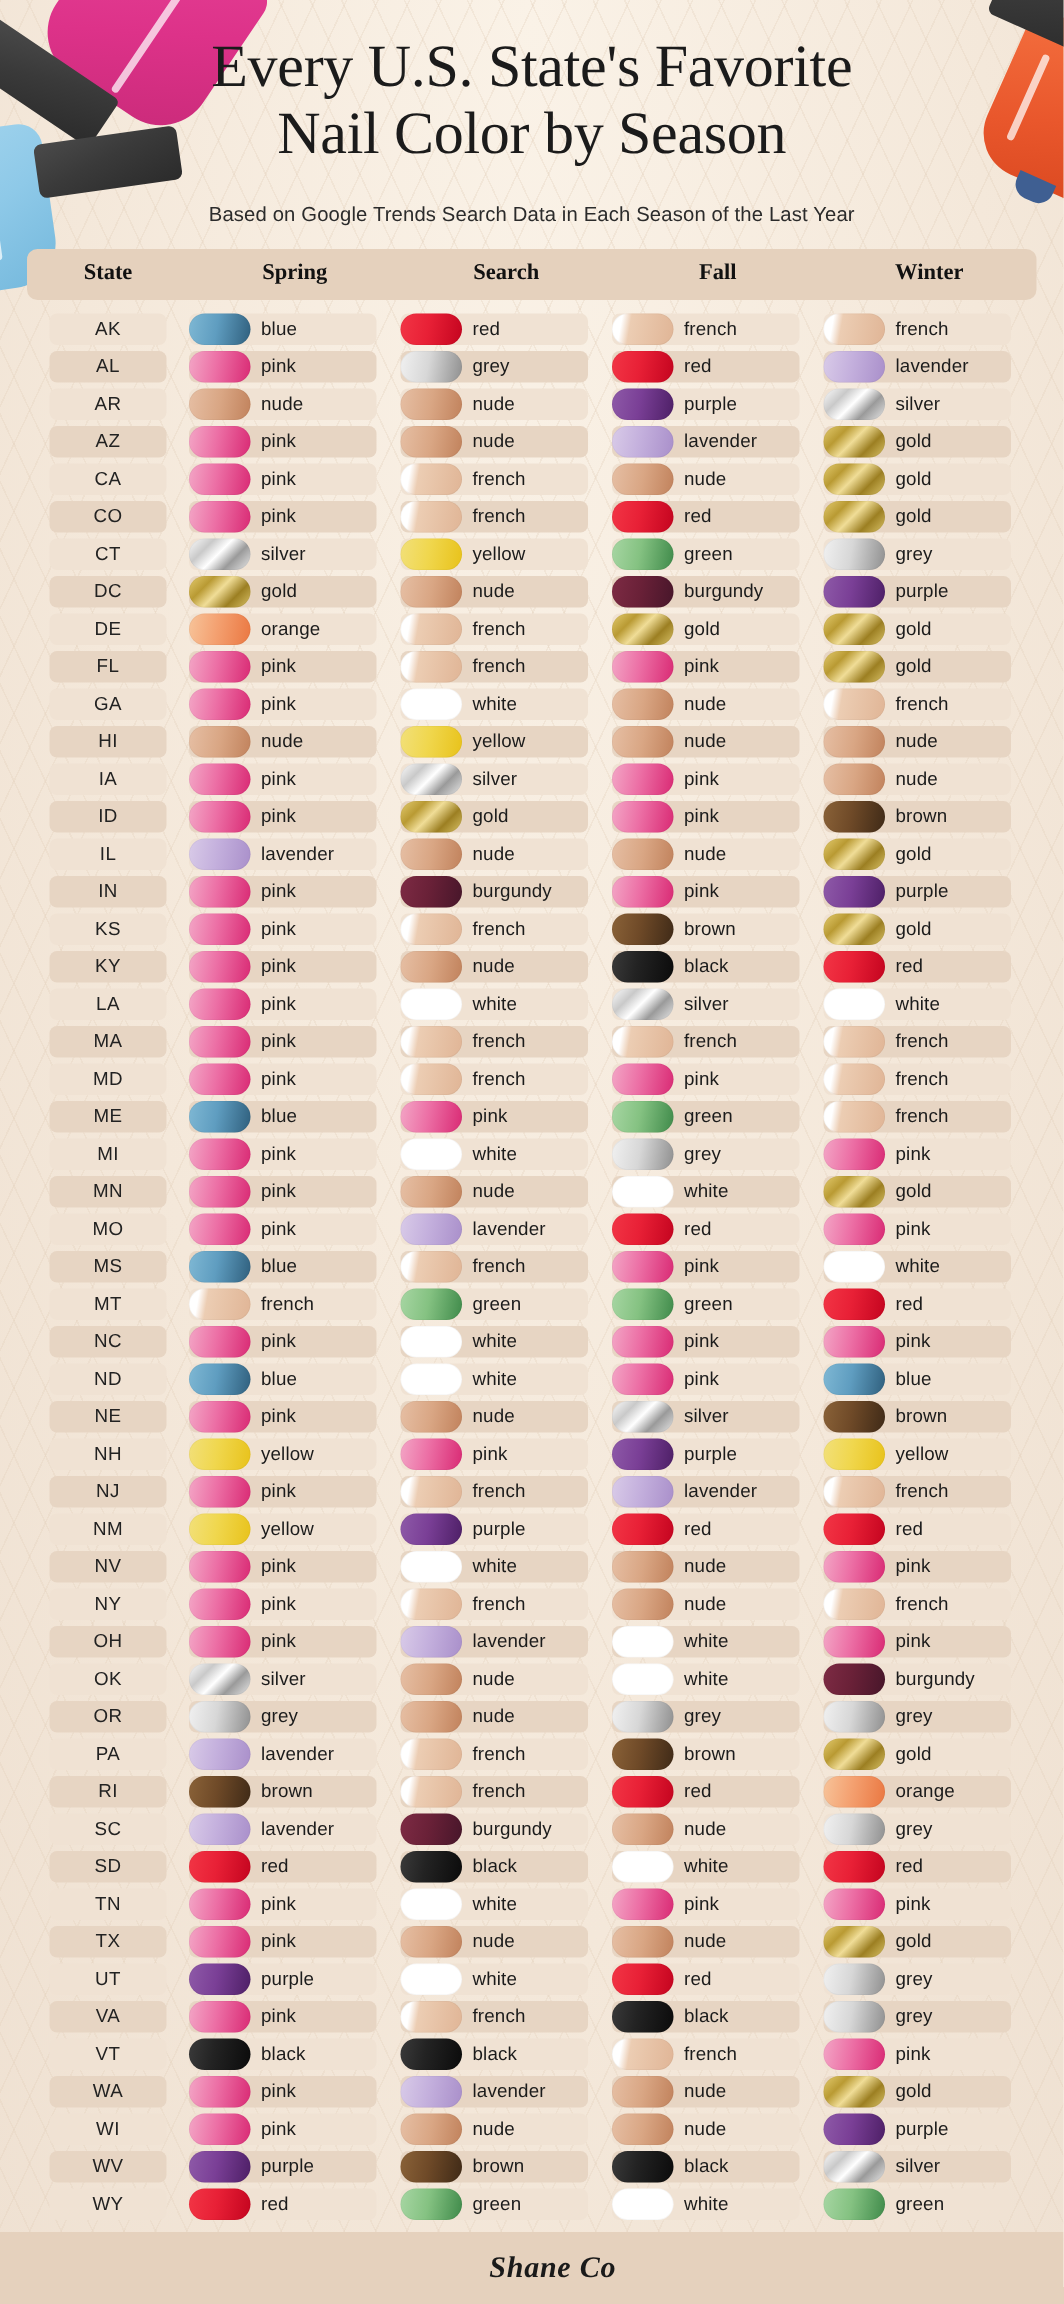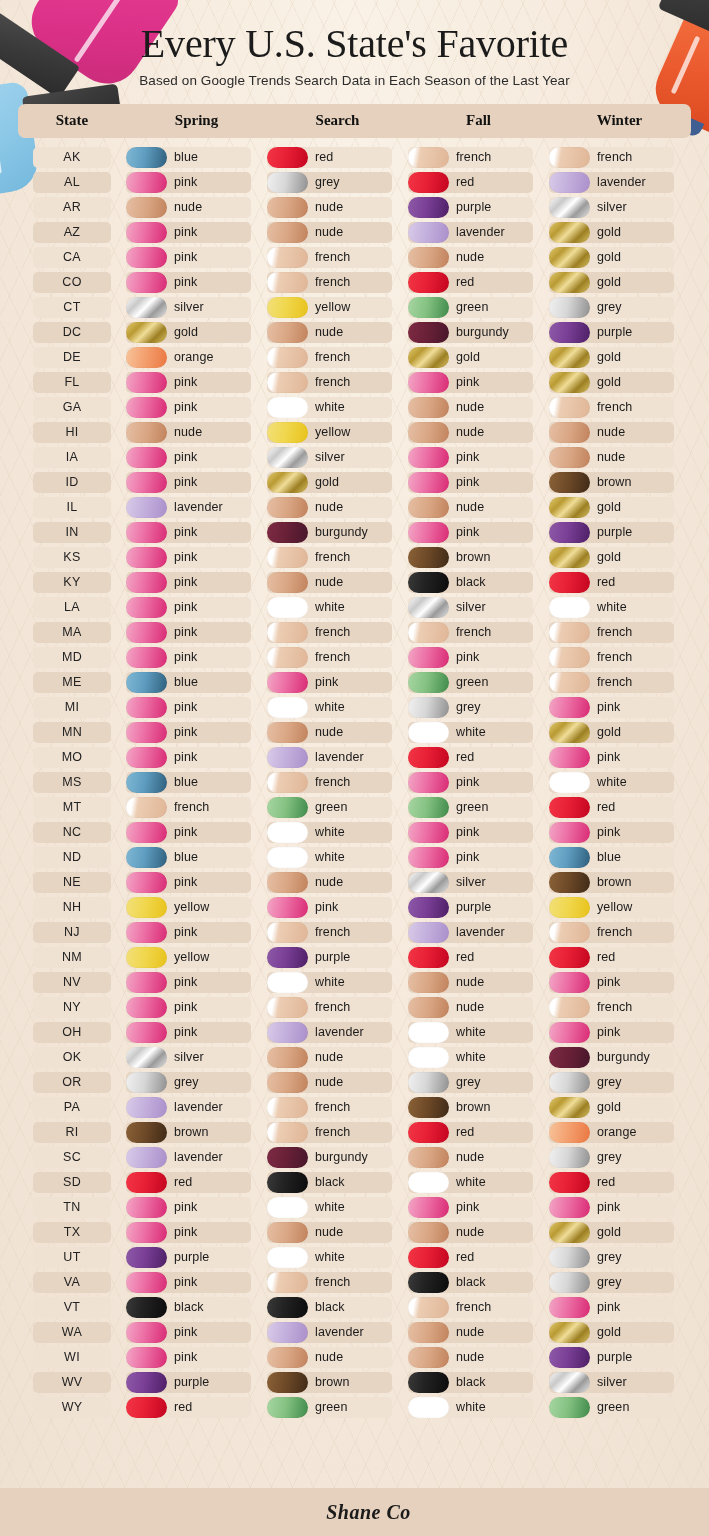--- a/index.html
+++ b/index.html
@@ -45,21 +45,21 @@
   #orgTip{left:676px;top:118px;width:26px;height:16px;background:#3f5f92;border-radius:0 0 10px 10px;transform:rotate(24deg);}
 
   
   header{position:relative;text-align:center;padding-top:22px;}
   h1{
     font-family:"Liberation Serif", serif;
     font-weight:400;font-size:40px;line-height:1.12;
     color:#1b1b1b;margin:0 auto;max-width:520px;letter-spacing:-.2px;
   }
   .sub{
-    margin:6px auto 0;font-size:13.5px;color:#2b2b2b;letter-spacing:.1px;
+    margin:23px auto 0;font-size:13.5px;color:#2b2b2b;letter-spacing:.1px;
   }
 
   
   .table-wrap{position:relative;margin:16px 18px 0;}
   .thead{
     display:flex;align-items:center;height:34px;
     background:#e5d1bd;border-radius:7px;
   }
   .thead .th{
     font-family:"Liberation Serif", serif;font-weight:700;font-size:15px;color:#111;
@@ -122,20 +122,21 @@
   <div class="deco">
     <div class="bottle" id="orgBody"></div>
     <div class="cap" id="orgCap"></div>
     <div class="shine" id="orgShine"></div>
     <div class="cap" id="orgTip"></div>
   </div>
 
   <header>
     <h1>
       <span>Every U.S. State's Favorite</span><br>
+      <span>Nail Color by Season</span>
     </h1>
     <div class="sub">Based on Google Trends Search Data in Each Season of the Last Year</div>
   </header>
 
   <div class="table-wrap">
     <div class="thead">
       <div class="th c0">State</div>
       <div class="th c1">Spring</div>
       <div class="th c2">Search</div>
       <div class="th c3">Fall</div>

